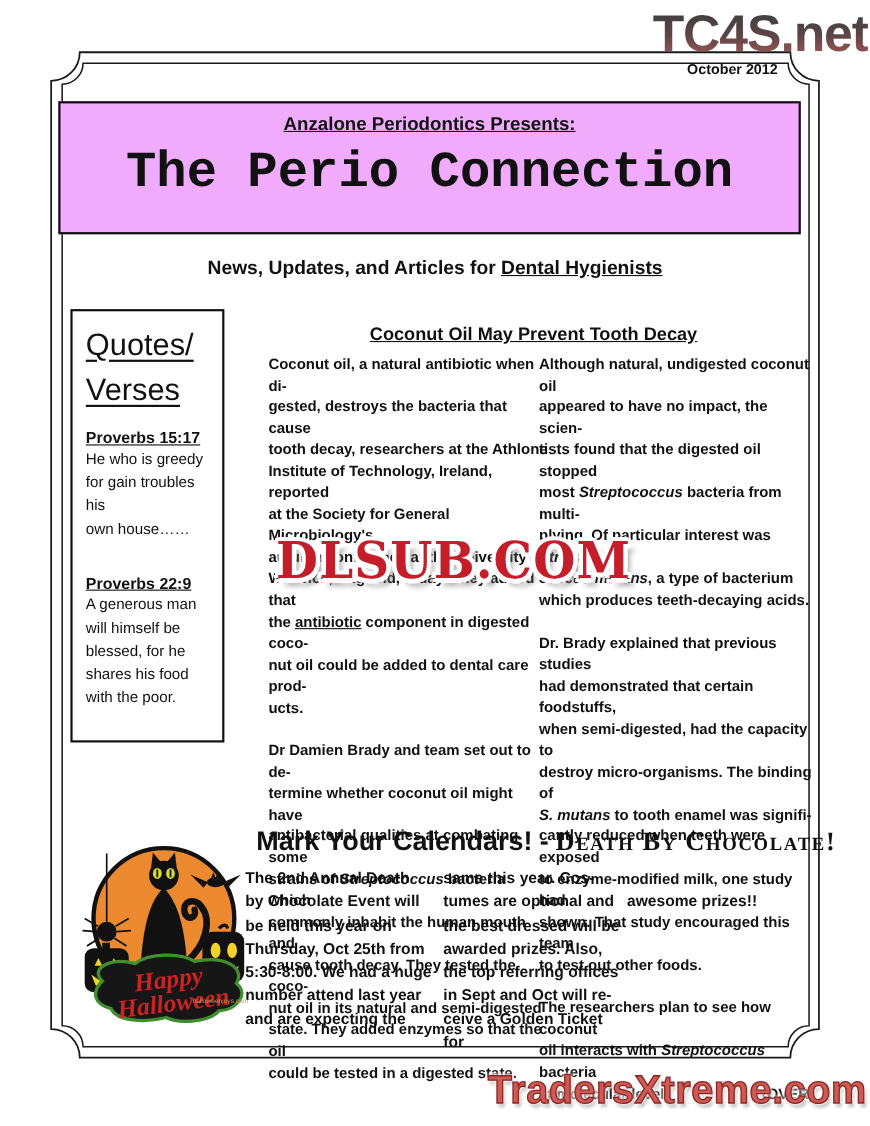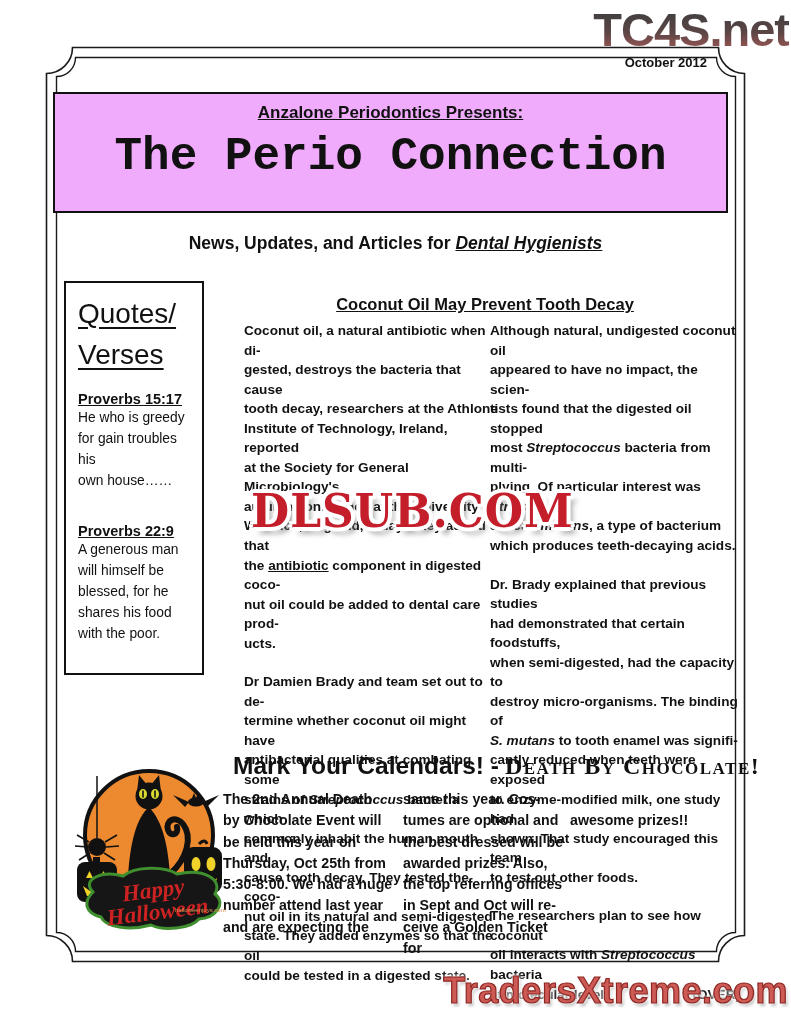--- a/index.html
+++ b/index.html
@@ -45,21 +45,21 @@
   }
   .presents { margin-top:9px; font-size:17px; font-weight:bold; text-decoration:underline; }
   .paper-title {
     margin-top:8px; font-family:"Liberation Mono", monospace;
     font-weight:bold; font-size:46px; white-space:nowrap;
   }
   .subtitle {
     position:absolute; left:56px; top:233px; width:679px; z-index:2;
     text-align:center; font-size:17.5px; font-weight:bold;
   }
-  .subtitle .u { text-decoration:underline;font-style:italic; }
+  .subtitle .u { text-decoration:underline; }
 
   
   .quotes-box {
     position:absolute; left:64px; top:281px; width:140px; height:394px;
     border:2px solid #111; background:#fff; z-index:2; padding:10px 8px 0 12px;
   }
   .quotes-heading {
     font-size:28px; font-weight:400; line-height:41px;
     text-decoration:underline; text-underline-offset:4px;
     white-space:pre-line; margin-bottom:16px;

